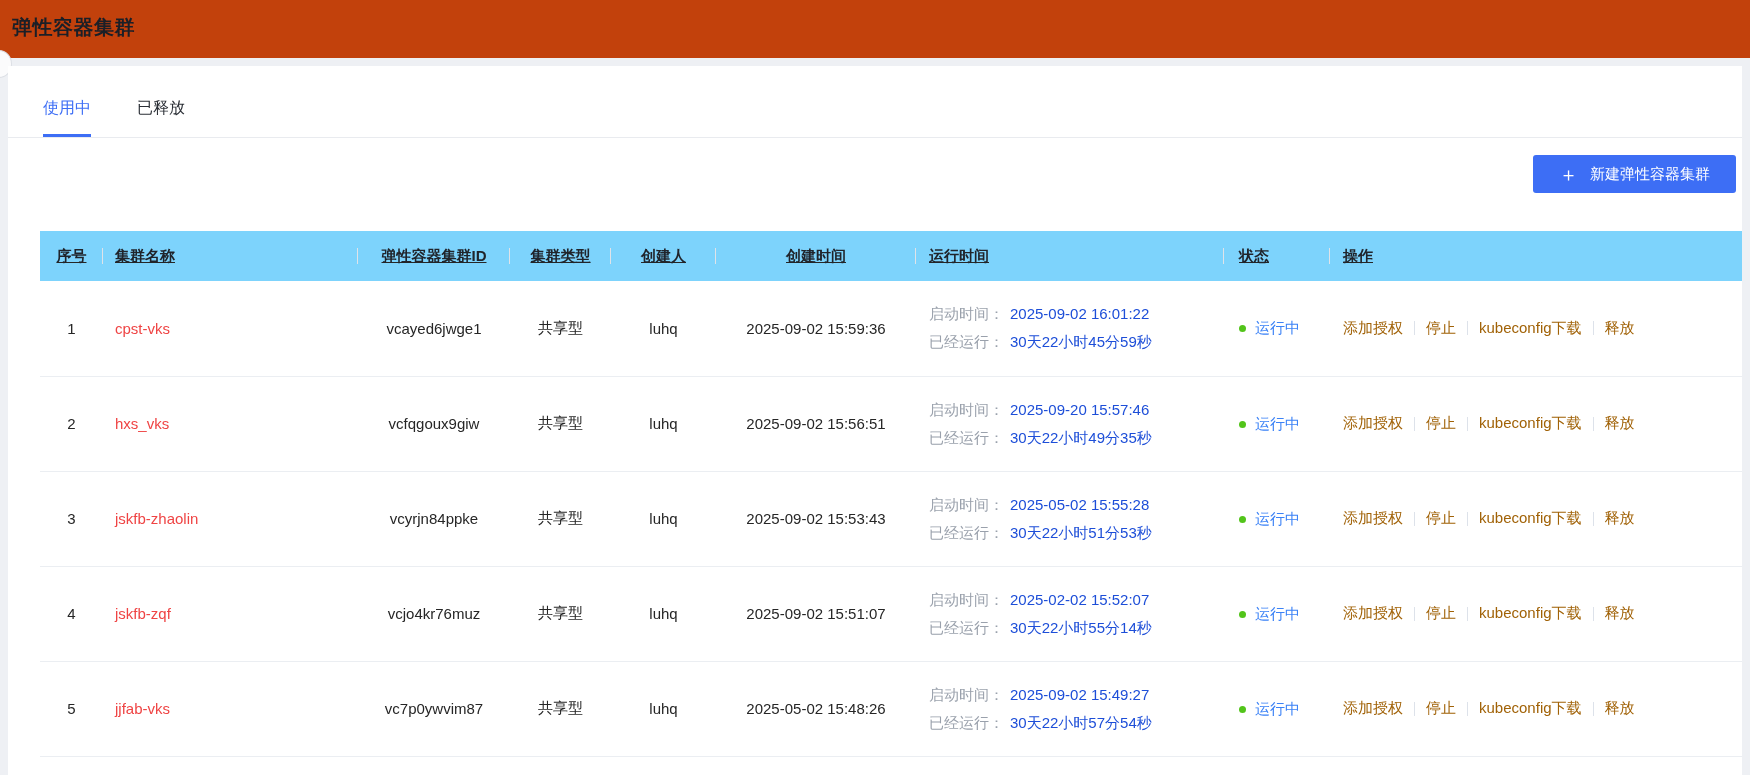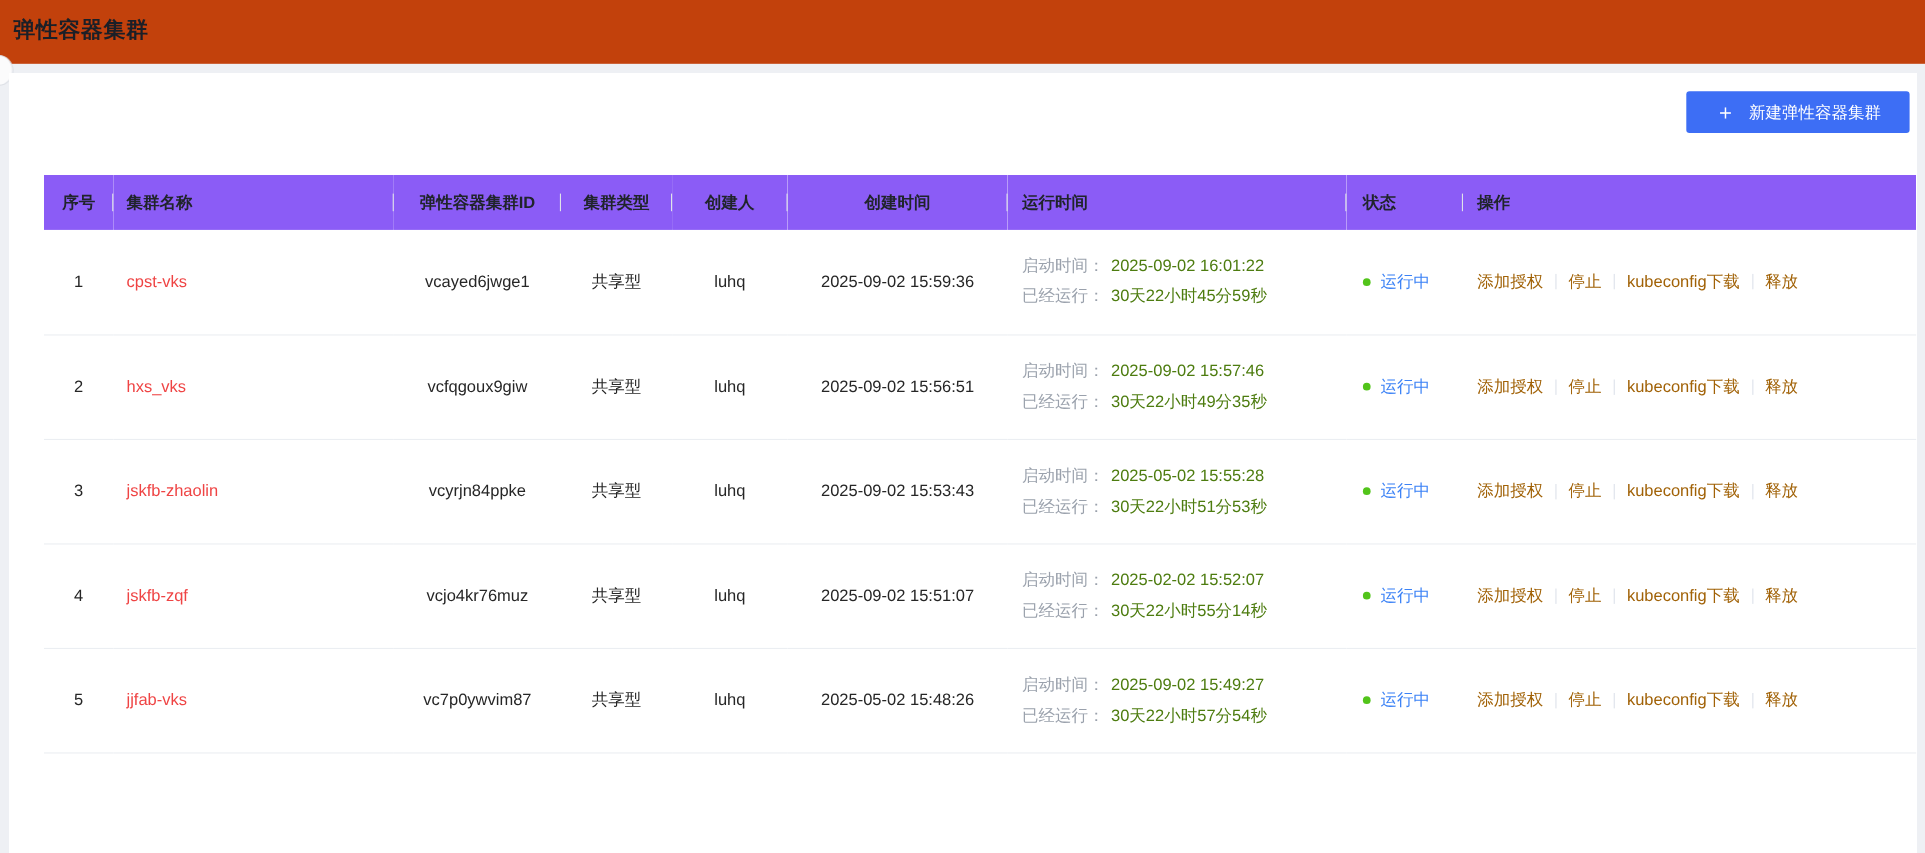--- a/index.html
+++ b/index.html
@@ -29,59 +29,63 @@
   
   .toolbar { display:flex; justify-content:flex-end; padding:17px 6px 0 0; }
   .btn-create { display:inline-flex; align-items:center; gap:12px; height:38px;
     padding:0 26px; background:#3d6ef5; color:#fff; border:none; border-radius:3px;
     font-size:15px; font-family:inherit; cursor:pointer; }
   .btn-create .plus { font-size:19px; font-weight:400; line-height:1; }
 
   
   .table-wrap { margin:38px 0 0 32px; }
   table { width:100%; border-collapse:collapse; table-layout:fixed; }
-  thead tr { background:#8b5cf6; height:50px; }
+  thead tr { background:#7dd3fc; height:50px;text-decoration:underline; }
   th { font-size:15px; font-weight:700; color:#20242b; position:relative; }
   th:not(:last-child)::after { content:""; position:absolute; right:0; top:50%;
     transform:translateY(-50%); width:1px; height:16px; background:#dfe3e9; }
   tbody tr { height:95px; border-bottom:1px solid #ebeef2; }
   td { font-size:15px; color:#262626; vertical-align:middle; }
 
   .al-c { text-align:center; }
   .al-l { text-align:left; }
   .pad-name { padding-left:12px; }
   .pad-rt { padding-left:13px; }
   .pad-st { padding-left:15px; }
   .pad-op { padding-left:13px; }
 
   .cluster-link { color:#ef4444; cursor:pointer; text-decoration:none; }
 
   .rt-line { display:flex; align-items:center; line-height:24px; margin:4px 0;text-align:right; }
   .rt-label { color:#9aa1ac; margin-right:6px; white-space:nowrap; }
-  .rt-value { color:#4d7c0f; white-space:nowrap; }
+  .rt-value { color:#1d4ed8; white-space:nowrap; }
 
   .status { display:inline-flex; align-items:center; color:#3b82f6; }
   .status-dot { width:7px; height:7px; border-radius:50%; background:#52c41a;
     margin-right:9px; display:inline-block; }
 
   .ops { display:flex; align-items:center; }
   .op-link { color:#a16207; cursor:pointer; white-space:nowrap; }
   .op-sep { width:1px; height:14px; background:#dde2ea; margin:0 11px; }
 </style>
 </head>
 <body>
 
 <div class="float-widget"></div>
 
 <div class="topbar">
   <span class="page-title">弹性容器集群</span>
 </div>
 
 <div class="card">
 
+  <div class="tabs">
+    <div class="tab active">使用中</div>
+    <div class="tab">已释放</div>
+  </div>
 
   <div class="toolbar">
     <button class="btn-create">
       <span class="plus">＋</span>
       <span>新建弹性容器集群</span>
     </button>
   </div>
 
   <div class="table-wrap">
     <table>
@@ -153,21 +157,21 @@
     <td class="al-l pad-name">
       <a class="cluster-link">hxs_vks</a>
     </td>
     <td class="al-c">vcfqgoux9giw</td>
     <td class="al-c">共享型</td>
     <td class="al-c">luhq</td>
     <td class="al-c">2025-09-02 15:56:51</td>
     <td class="al-l pad-rt">
       <div class="rt-line">
         <span class="rt-label">启动时间：</span>
-        <span class="rt-value">2025-09-02 15:57:46</span>
+        <span class="rt-value">2025-09-20 15:57:46</span>
       </div>
       <div class="rt-line">
         <span class="rt-label">已经运行：</span>
         <span class="rt-value">30天22小时49分35秒</span>
       </div>
     </td>
     <td class="al-l pad-st">
       <span class="status">
         <span class="status-dot"></span>
         <span>运行中</span>

